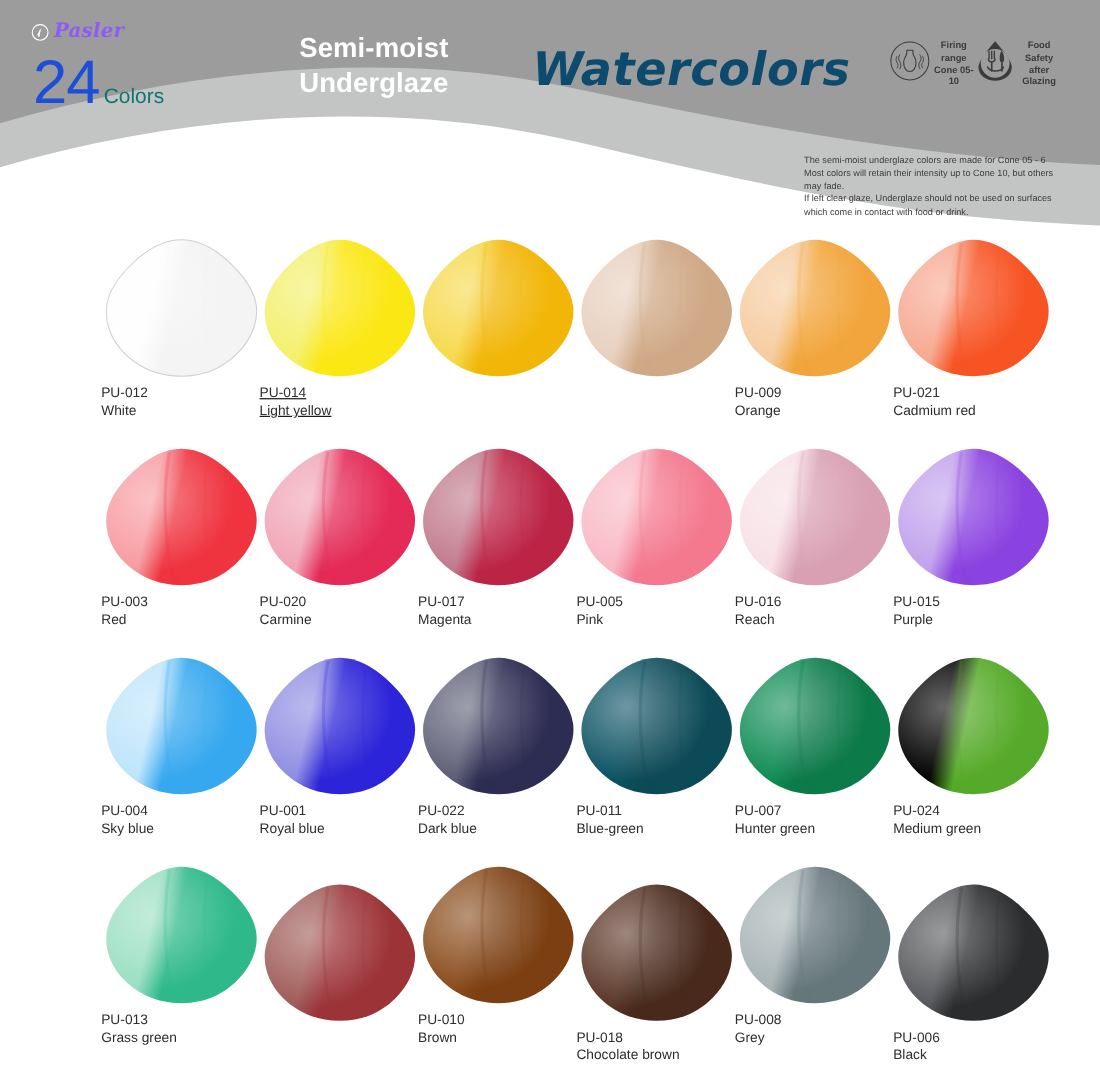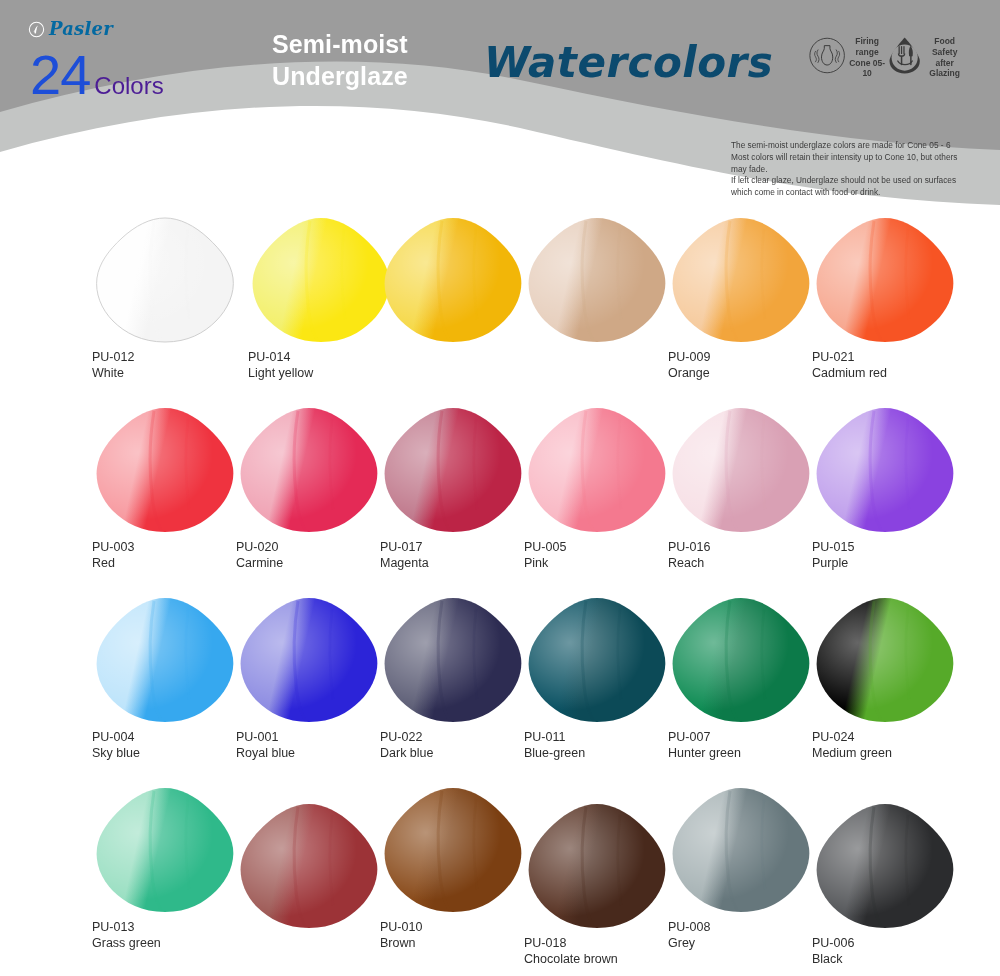--- a/index.html
+++ b/index.html
@@ -23,33 +23,33 @@
     display: flex; align-items: center; gap: 4px;
     color: #ffffff;
   }
   #brand-mark {
     width: 17px; height: 17px; flex: 0 0 auto;
   }
   #brand-word {
     font-family: "DejaVu Serif", serif;
     font-style: italic; font-weight: 700;
     font-size: 18px; letter-spacing: .2px;
-    color:#0369a1; line-height:1;
+    color:#8b5cf6; line-height:1;
   }
 
   #count-block {
     position:absolute; left:30px; top:48px;
     display:flex; align-items: baseline; color:#fff;
   }
   #count-number {
     font-size: 56px; font-weight: 400; line-height: .95;
     letter-spacing: -1px; color:#1d4ed8;
   }
   #count-word {
-    font-size: 24px; font-weight: 400; margin-left: 4px; color:#4c1d95;
+    font-size: 19px; font-weight: 400; margin-left: 4px; color:#0f766e;
   }
 
   #product-type {
     position:absolute; left: 272px; top: 28px;
     color:#fff; font-weight:700; font-size:25px; line-height: 1.28;
     letter-spacing:.1px;
   }
 
   #headline {
     position:absolute; left: 484px; top: 42px;
@@ -197,21 +197,21 @@
               <path d="M73,3 C88,3 103,11 116,23 C129,35 139,48 141,63 C143,78 136,94 124,106 C112,118 96,127 73,127 C50,127 33,118 21,106 C9,94 3,78 5,63 C7,48 17,35 30,23 C43,11 58,3 73,3 Z" fill="url(#g0h)"></path>
               <path d="M62,6 C58,30 57,62 60,90 C62,110 66,120 70,126" fill="none" stroke="#f4f4f4" stroke-opacity="0.22" stroke-width="3"></path>
               <path d="M96,14 C93,40 93,72 97,104" fill="none" stroke="#f4f4f4" stroke-opacity="0.14" stroke-width="2.5"></path>
             </svg>
           </div>
           <div class="swatch-caption">
             <span class="swatch-code">PU-012</span>
             <span class="swatch-name">White</span>
           </div>
         </div>
-        <div class="swatch-cell" style="left: 248px; top: 0px;">
+        <div class="swatch-cell" style="left: 236px; top: 0px; text-decoration: underline;">
           <div class="swatch-blob-wrap">
             <svg class="swatch-blob" viewBox="0 0 146 130">
               <defs>
                 <linearGradient id="g1" x1="0" y1="0.35" x2="1" y2="0.55">
                   <stop offset="0%" stop-color="#f3f06a"></stop>
                   <stop offset="30%" stop-color="#f3f06a"></stop>
                   <stop offset="46%" stop-color="#fbe713"></stop>
                   <stop offset="100%" stop-color="#fbe713"></stop>
                 </linearGradient>
                 <radialGradient id="g1h" cx="0.30" cy="0.36" r="0.55">

